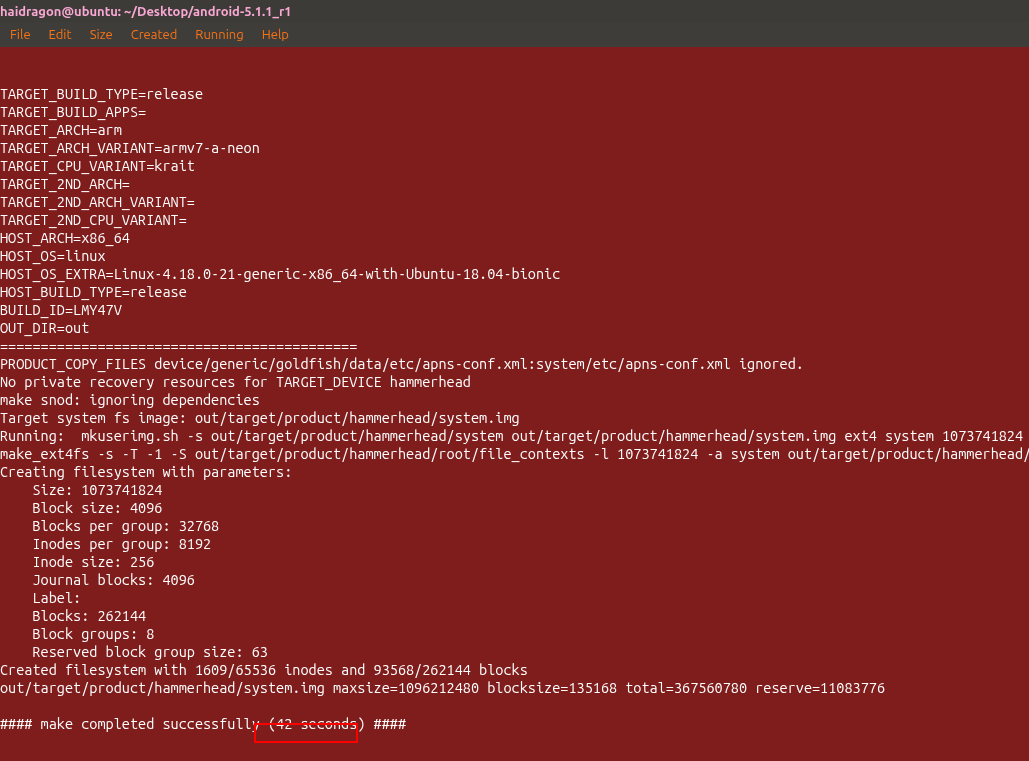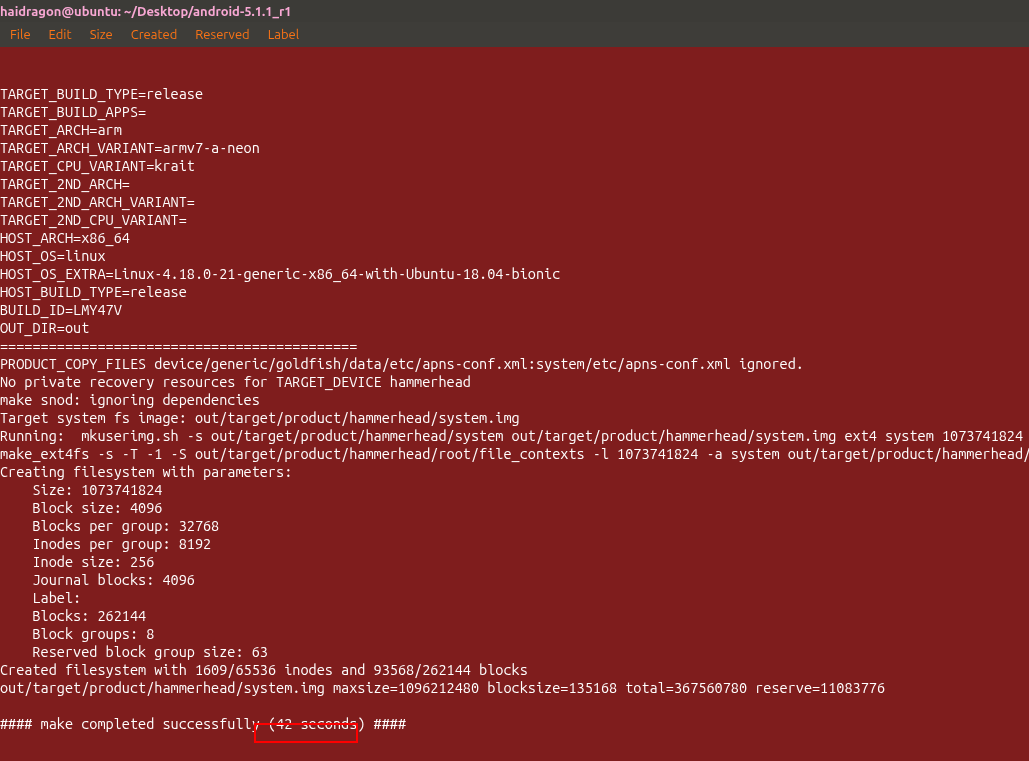--- a/index.html
+++ b/index.html
@@ -57,22 +57,22 @@
 
 <div class="title-bar">
   <span>haidragon@ubuntu: ~/Desktop/android-5.1.1_r1</span>
 </div>
 
 <div class="menu-bar">
   <span class="menu-item">File</span>
   <span class="menu-item">Edit</span>
   <span class="menu-item">Size</span>
   <span class="menu-item">Created</span>
-  <span class="menu-item">Reserved</span>
-  <span class="menu-item">Label</span>
+  <span class="menu-item">Running</span>
+  <span class="menu-item">Help</span>
 </div>
 
 <div class="terminal-content">
   <div id="term-lines">TARGET_BUILD_TYPE=release
 TARGET_BUILD_APPS=
 TARGET_ARCH=arm
 TARGET_ARCH_VARIANT=armv7-a-neon
 TARGET_CPU_VARIANT=krait
 TARGET_2ND_ARCH=
 TARGET_2ND_ARCH_VARIANT=

